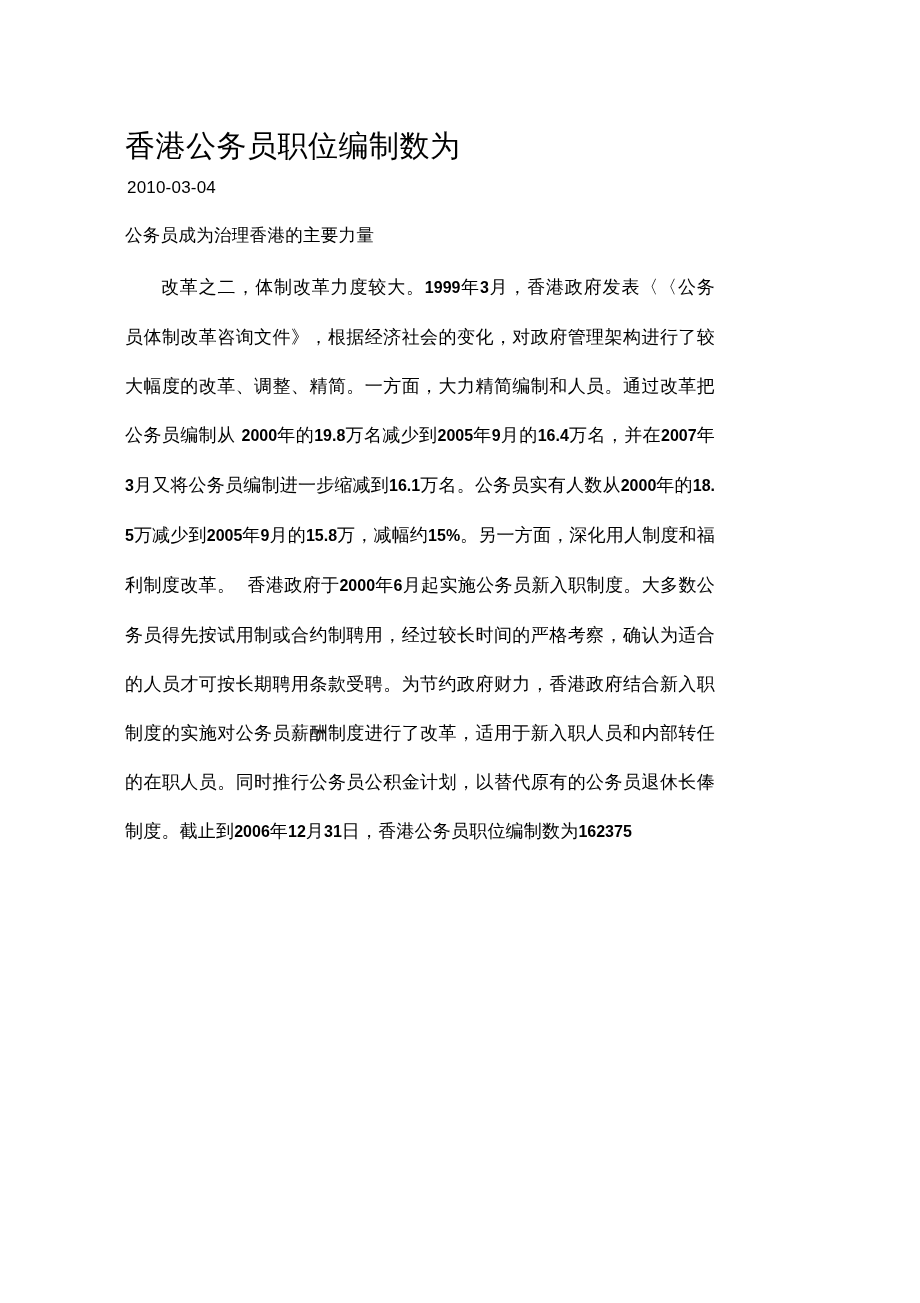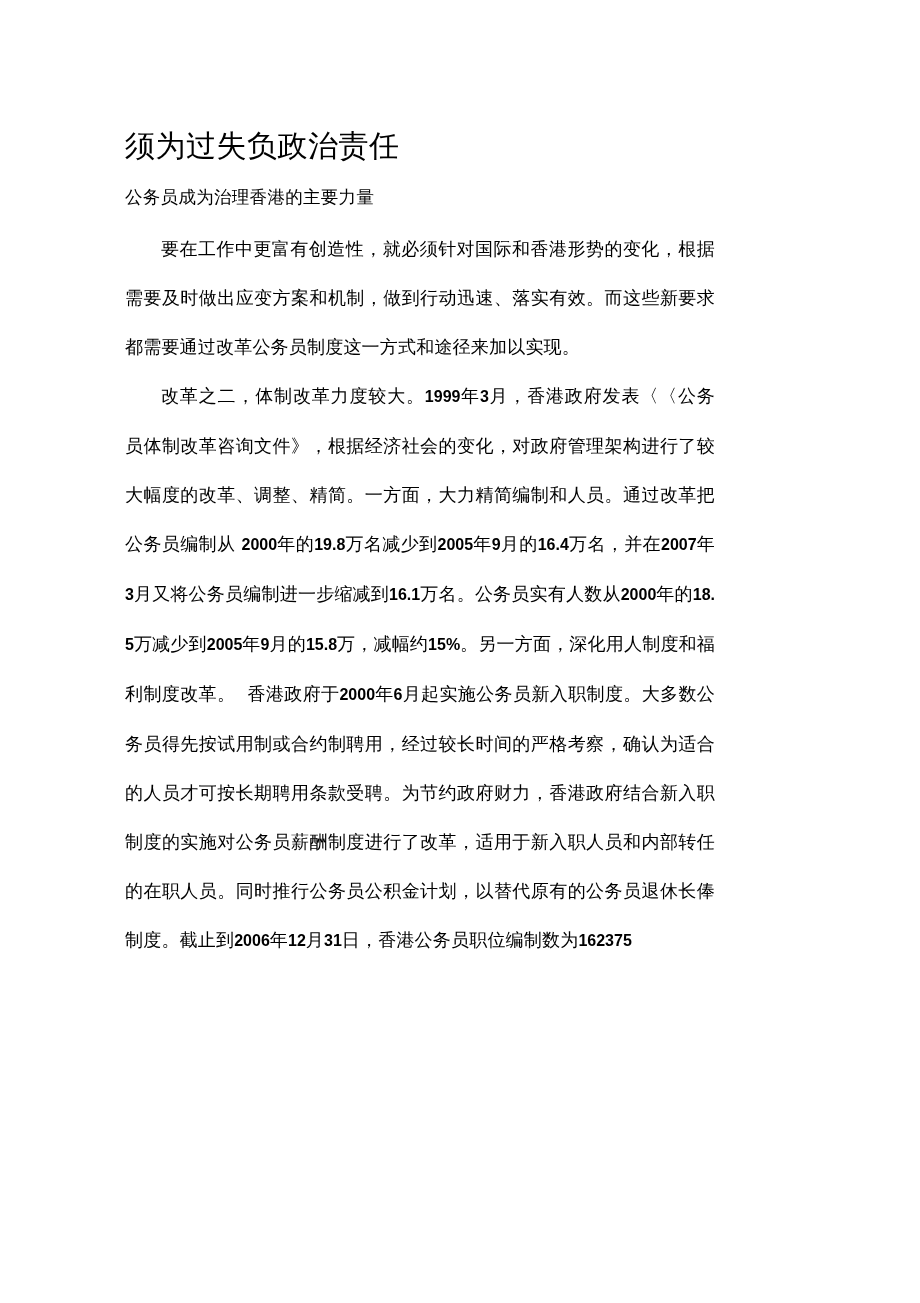--- a/index.html
+++ b/index.html
@@ -85,24 +85,24 @@
   }
 
   .nbsp-gap { letter-spacing: 0.35em; }
 </style>
 </head>
 <body>
 
 <div class="page">
   <div class="content">
 
-    <h1 class="doc-title">须为过失负政治责任</h1>
+    <h1 class="doc-title">香港公务员职位编制数为</h1>
 
+    <div class="doc-date">2010-03-04</div>
 
     <div class="doc-subtitle">公务员成为治理香港的主要力量</div>
 
-    <p class="para indent">要在工作中更富有创造性，就必须针对国际和香港形势的变化，根据需要及时做出应变方案和机制，做到行动迅速、落实有效。而这些新要求都需要通过改革公务员制度这一方式和途径来加以实现。</p>
 
 
     <p class="para indent"><span>改革之二，体制改革力度较大。</span><span class="num">1999</span><span>年</span><span class="num">3</span><span>月，香港政府发表〈〈公务员体制改革咨询文件》，根据经济社会的变化，对政府管理架构进行了较大幅度的改革、调整、精简。一方面，大力精简编制和人员。通过改革把公务员编制从 </span><span class="num">2000</span><span>年的</span><span class="num">19.8</span><span>万名减少到</span><span class="num">2005</span><span>年</span><span class="num">9</span><span>月的</span><span class="num">16.4</span><span>万名，并在</span><span class="num">2007</span><span>年</span><span class="num">3</span><span>月又将公务员编制进一步缩减到</span><span class="num">16.1</span><span>万名。公务员实有人数从</span><span class="num">2000</span><span>年的</span><span class="num">18.5</span><span>万减少到</span><span class="num">2005</span><span>年</span><span class="num">9</span><span>月的</span><span class="num">15.8</span><span>万，减幅约</span><span class="num">15%</span><span>。另一方面，深化用人制度和福利制度改革。</span><span class="nbsp-gap"> </span><span>香港政府于</span><span class="num">2000</span><span>年</span><span class="num">6</span><span>月起实施公务员新入职制度。大多数公务员得先按试用制或合约制聘用，经过较长时间的严格考察，确认为适合的人员才可按长期聘用条款受聘。为节约政府财力，香港政府结合新入职制度的实施对公务员薪酬制度进行了改革，适用于新入职人员和内部转任的在职人员。同时推行公务员公积金计划，以替代原有的公务员退休长俸制度。截止到</span><span class="num">2006</span><span>年</span><span class="num">12</span><span>月</span><span class="num">31</span><span>日，香港公务员职位编制数为</span><span class="num">162375</span></p>
 
   </div>
 </div>
 
 </body></html>

